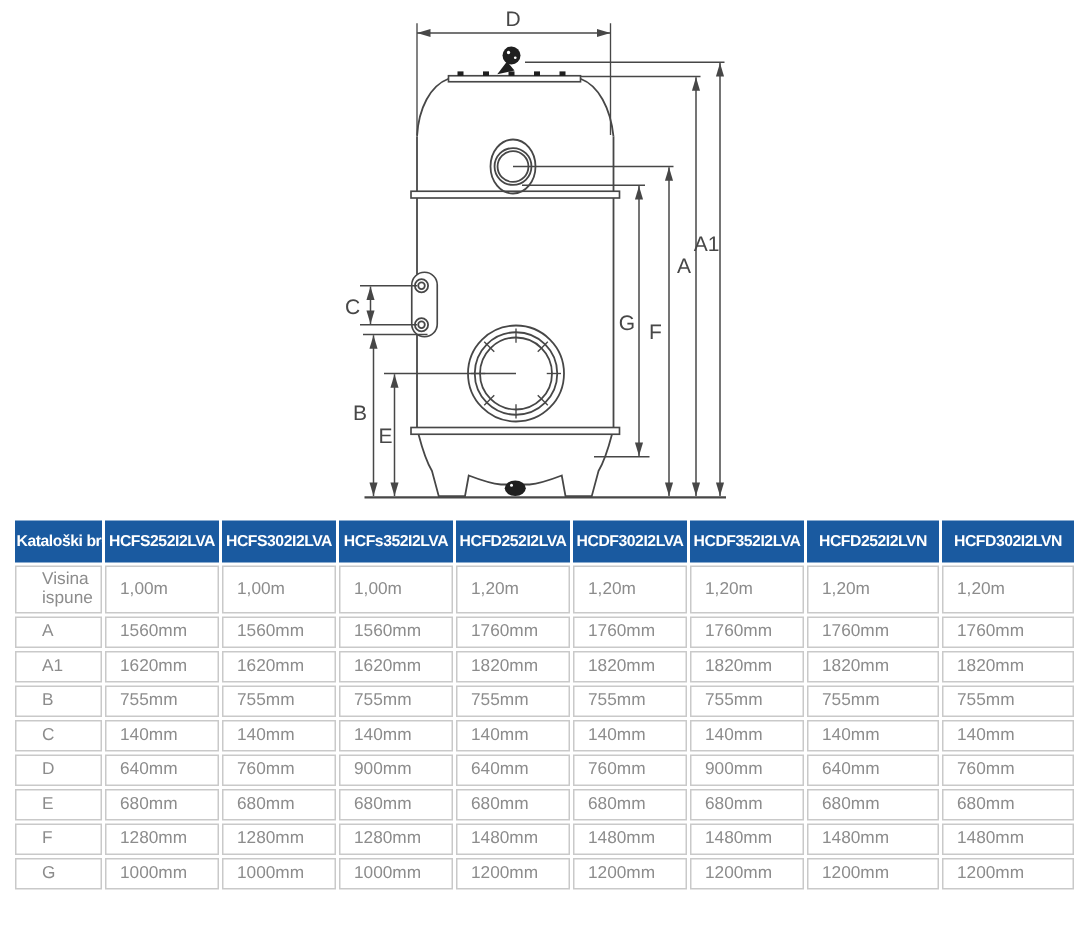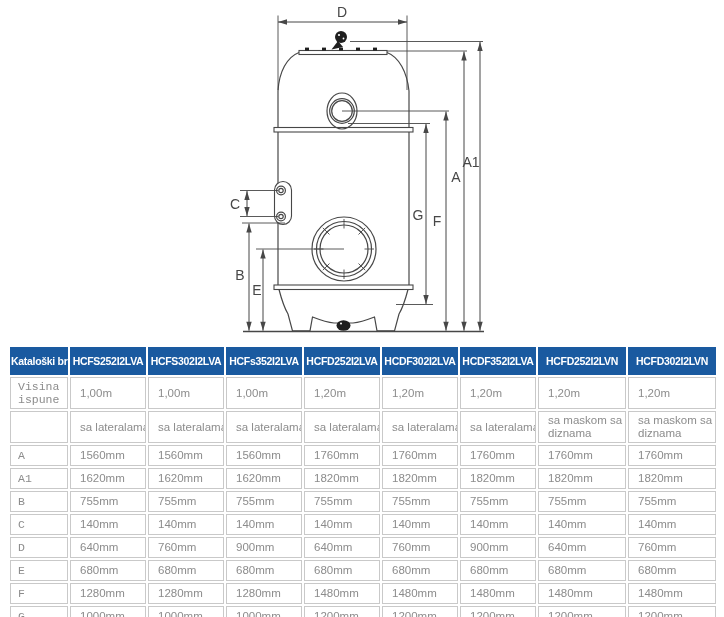--- a/index.html
+++ b/index.html
@@ -19,21 +19,21 @@
   svg .dark{fill:#1f1f1f;stroke:none;}
   svg text.dim{font-family:"Liberation Sans",sans-serif;font-size:14px;fill:var(--line);}
   
   .spec{border-collapse:separate;border-spacing:2px;table-layout:fixed;width:710px;margin-left:8px;margin-top:1px;}
   .spec th{background:var(--blue);color:#fff;font-size:10.5px;font-weight:bold;letter-spacing:-0.3px;
            text-align:center;height:28px;padding:1px;white-space:nowrap;overflow:hidden;}
   .spec td{border:1px solid var(--cellborder);color:var(--celltext);font-size:11.5px;line-height:13px;
            padding:2px 0 2px 9px;height:21px;white-space:nowrap;overflow:hidden;vertical-align:middle;text-align:left;}
   .spec tr.tall td{height:31px;}
   .spec td.wrap{white-space:normal;}
-  .spec td.rowlabel{padding-left:7px;white-space:normal;font-family:Liberation Mono, monospace;}
+  .spec td.rowlabel{padding-left:17px;white-space:normal;}
 </style>
 </head>
 <body>
 
 <div class="page">
 
   <div class="diagram-wrap">
     <svg width="724" height="344" viewBox="0 0 724 344">
       <defs>
         <marker id="arr" orient="auto-start-reverse" markerWidth="10" markerHeight="7" refX="9.5" refY="3.5">
@@ -195,31 +195,20 @@
           <td class="rowlabel">Visina ispune</td>
           <td>1,00m</td>
           <td>1,00m</td>
           <td>1,00m</td>
           <td>1,20m</td>
           <td>1,20m</td>
           <td>1,20m</td>
           <td>1,20m</td>
           <td>1,20m</td>
         </tr>
-        <tr class="tall">
-          <td class="rowlabel"></td>
-          <td>sa lateralama</td>
-          <td>sa lateralama</td>
-          <td>sa lateralama</td>
-          <td>sa lateralama</td>
-          <td>sa lateralama</td>
-          <td>sa lateralama</td>
-          <td class="wrap">sa maskom sa diznama</td>
-          <td class="wrap">sa maskom sa diznama</td>
-        </tr>
         <tr>
           <td class="rowlabel">A</td>
           <td>1560mm</td>
           <td>1560mm</td>
           <td>1560mm</td>
           <td>1760mm</td>
           <td>1760mm</td>
           <td>1760mm</td>
           <td>1760mm</td>
           <td>1760mm</td>

